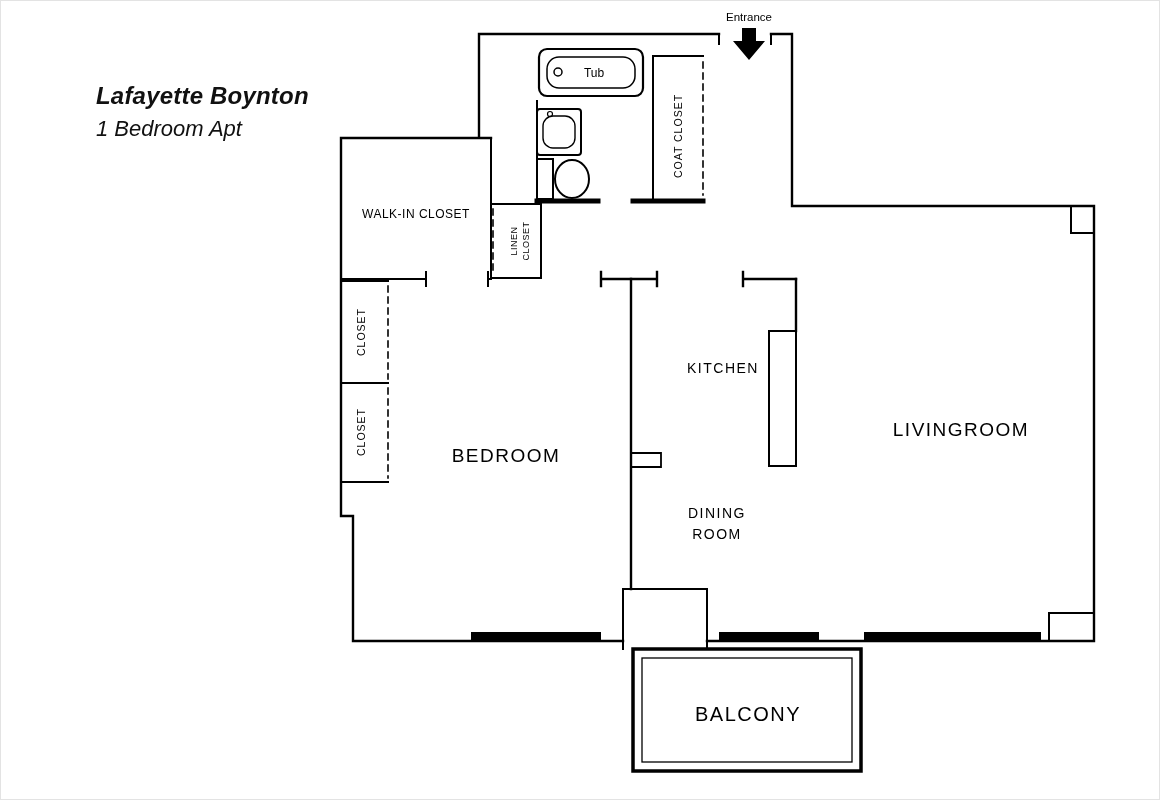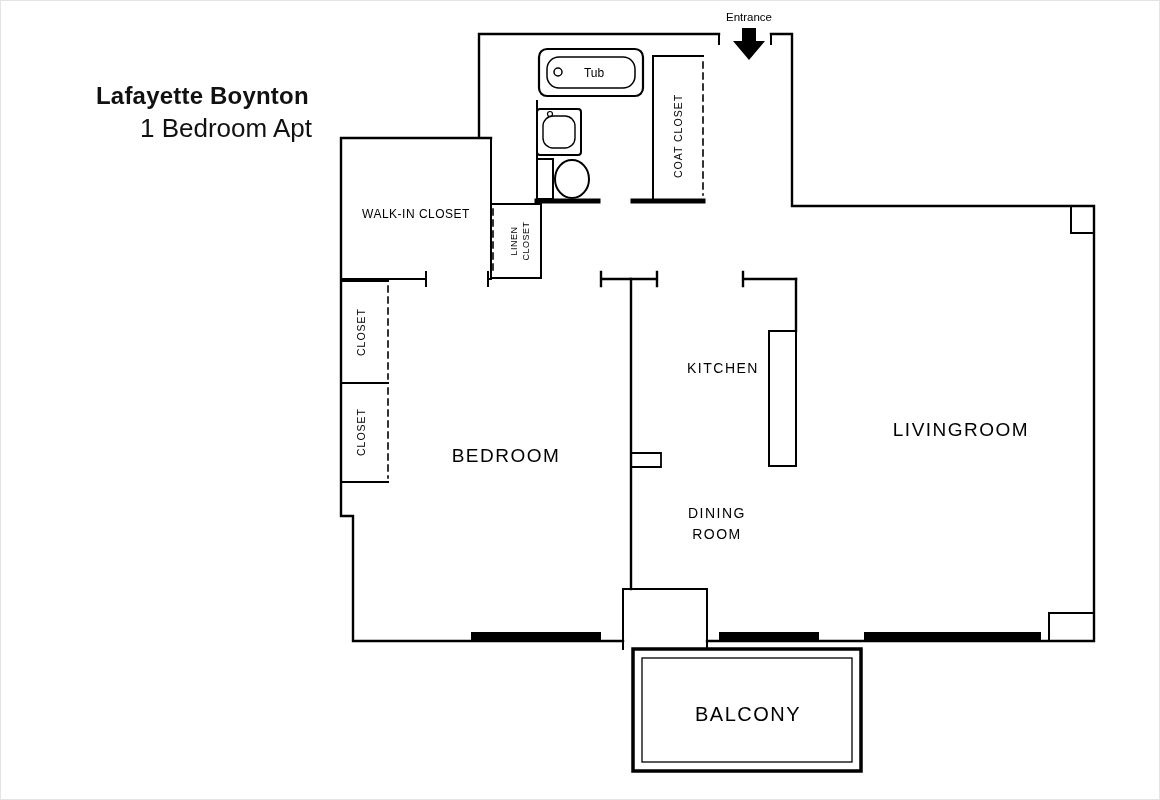--- a/index.html
+++ b/index.html
@@ -9,23 +9,24 @@
     background:#ffffff;
     font-family:"Liberation Sans", sans-serif;
     overflow:hidden;
     border:1px solid #e3e3e3;
     box-sizing:border-box;
   }
   #plan-svg{position:absolute;left:0;top:0;}
   #title-block{
     position:absolute;left:95px;top:78px;
     color:#111;
+    font-style:italic;
   }
   #title-block .t1{font-size:24px;font-weight:bold;line-height:33px;letter-spacing:.2px;}
-  #title-block .t2{font-size:26px;line-height:33px;margin-left:44px;}
+  #title-block .t2{font-size:22px;line-height:33px;}
   text{fill:#000;}
   .room-lg{font-size:19px;letter-spacing:1.5px;}
   .room-md{font-size:14px;letter-spacing:1.5px;}
   .room-sm{font-size:12px;letter-spacing:.5px;}
   .room-xs{font-size:10.5px;letter-spacing:1px;}
   .room-xxs{font-size:9px;letter-spacing:.5px;}
   .fixture-label{font-size:12px;}
   .entrance-label{font-size:11.5px;}
   .balcony-label{font-size:20px;letter-spacing:1.5px;}
 </style>

